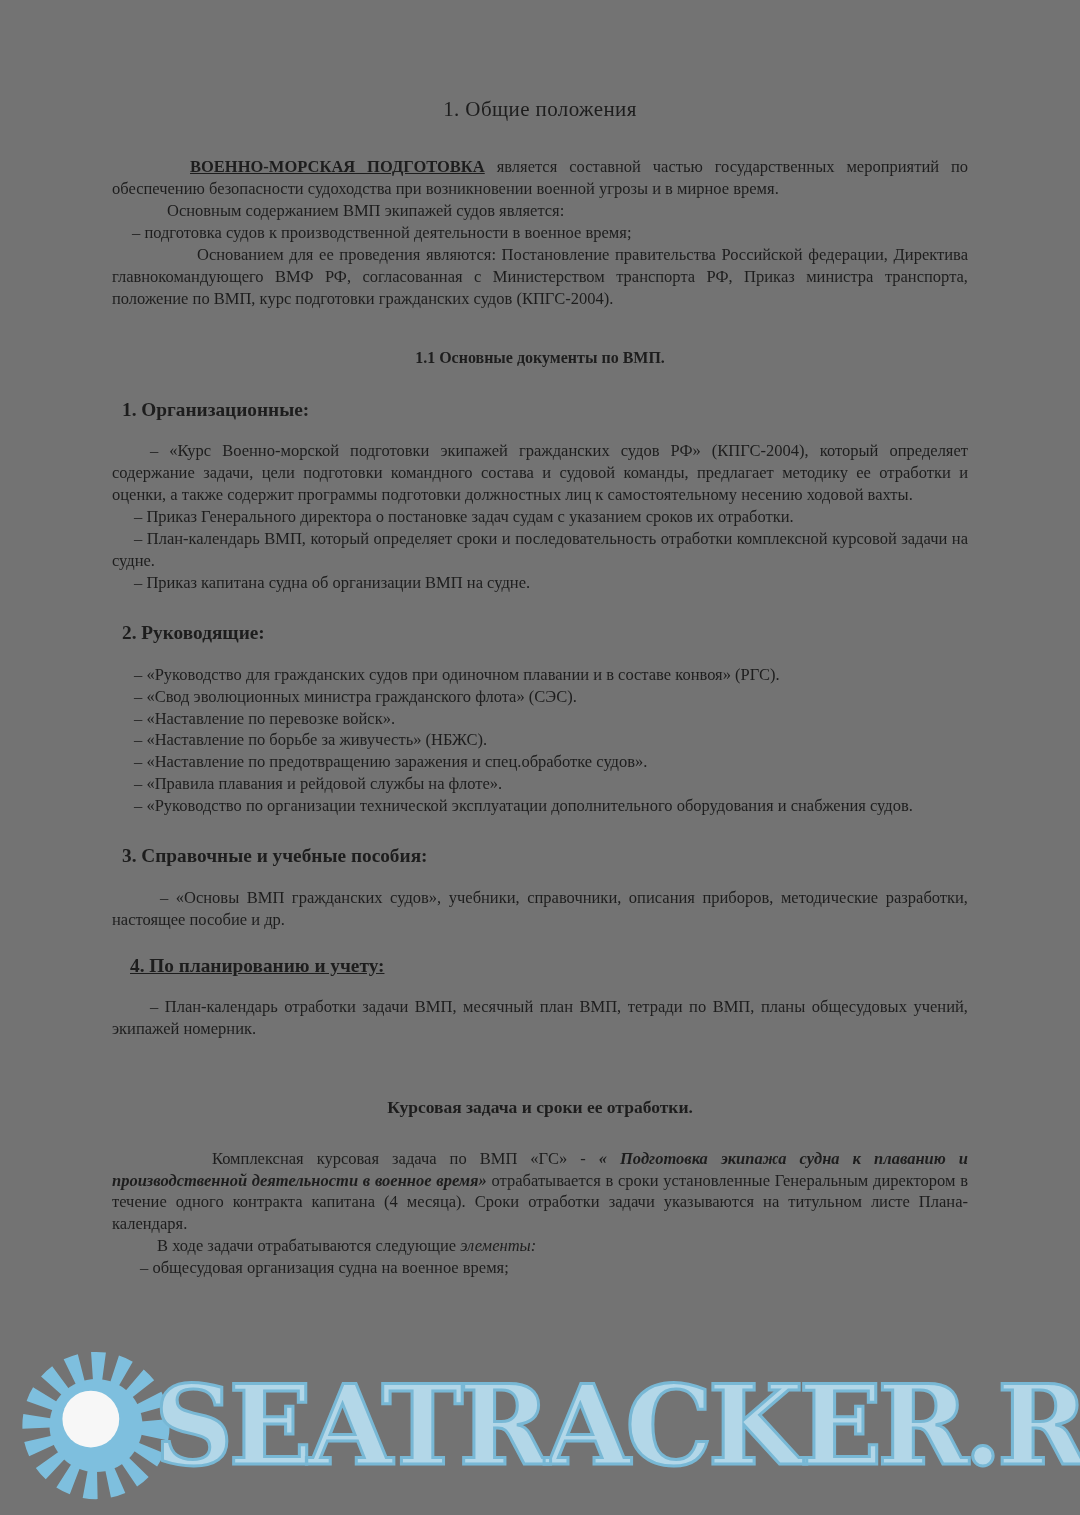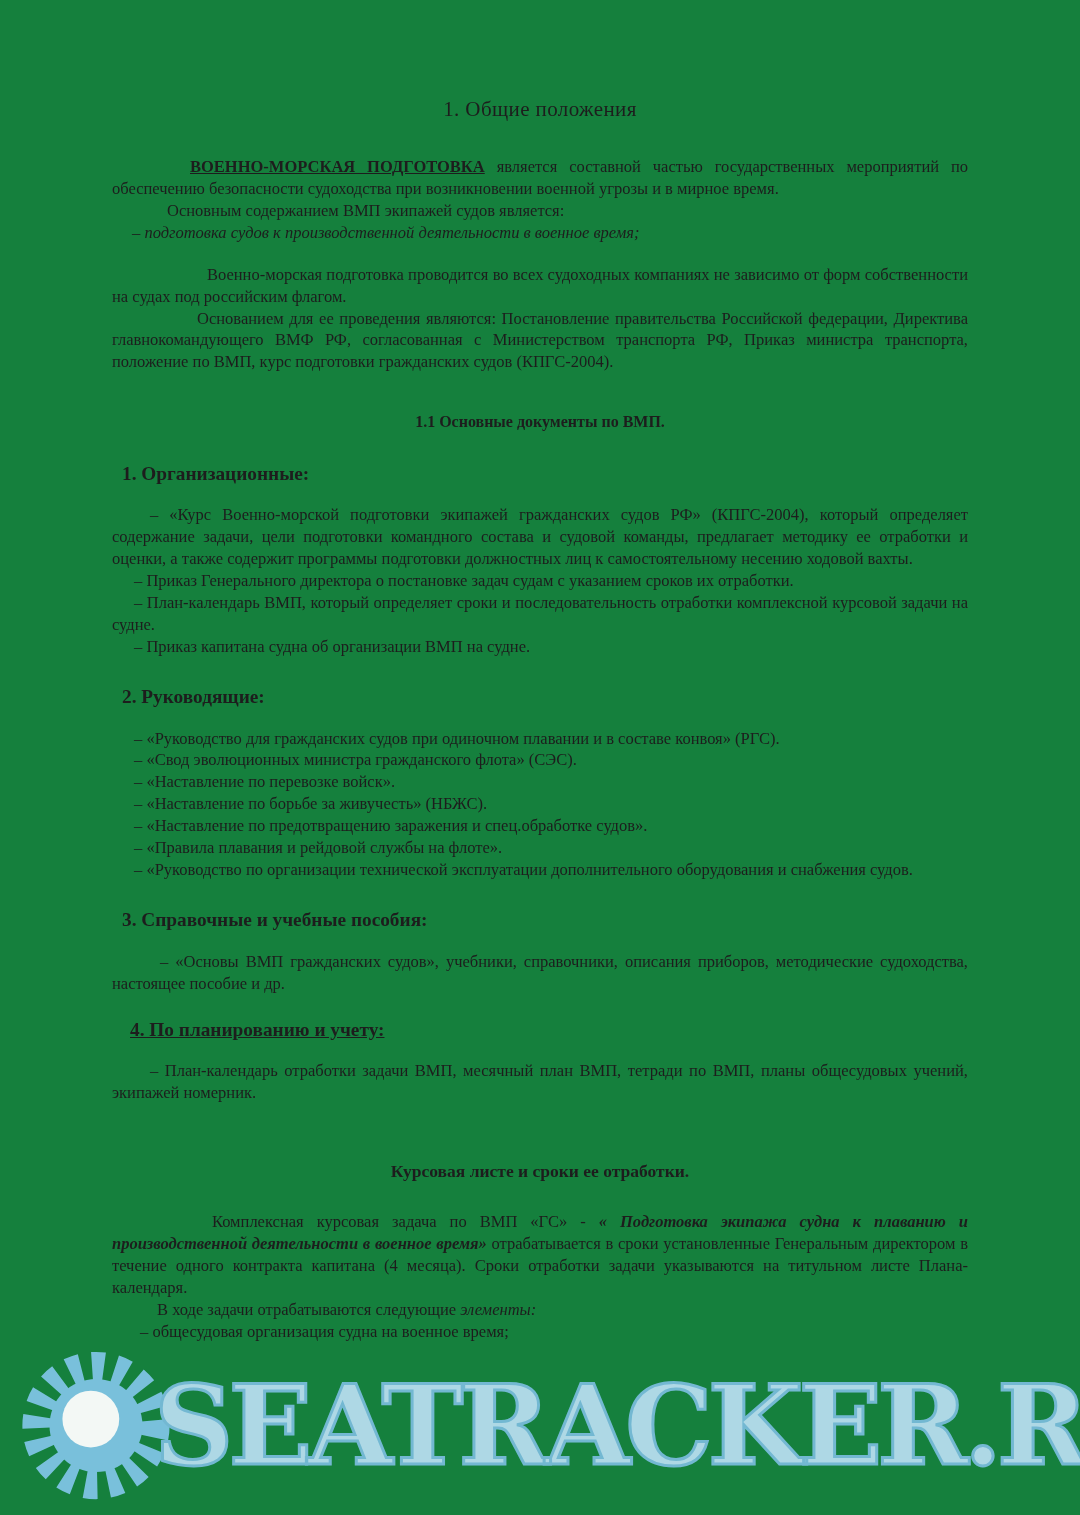--- a/index.html
+++ b/index.html
@@ -2,40 +2,40 @@
 <html lang="ru"><head>
 <meta charset="utf-8">
 <style>
   * { box-sizing: border-box; }
   html, body { margin: 0; padding: 0; background: #ffffff; }
 
   .page {
     position: relative;
     width: 1080px;
     height: 1515px;
-    background: #15803d;
+    background: #737373;
     color: #1d1d1d;
     font-family: "Liberation Serif", serif;
     font-size: 16.5px;
     line-height: 1.33;
     padding: 96px 112px 0 112px;
     overflow: hidden;
   }
 
   .title {
     text-align: center;
     font-size: 21px;
     font-weight: 400;
     margin: 0 0 32px 0;
     letter-spacing: 0.4px;
   }
 
   .p { margin: 0; text-align: justify; }
 
-  .i20  { text-indent: 20px; font-style: italic; }
+  .i20  { text-indent: 20px; }
   .i22  { text-indent: 22px; }
   .i28  { text-indent: 28px; }
   .i38  { text-indent: 38px; }
   .i45  { text-indent: 45px; }
   .i48  { text-indent: 48px; }
   .i55  { text-indent: 55px; }
   .i78  { text-indent: 78px; }
   .i85  { text-indent: 85px; }
   .i95  { text-indent: 95px; }
   .i100 { text-indent: 100px; }
@@ -103,47 +103,46 @@
 
 <div class="page">
 
   <h1 class="title">1. Общие положения</h1>
 
   <p class="p i78"><span class="bu">ВОЕННО-МОРСКАЯ ПОДГОТОВКА</span><span>  является составной частью государственных мероприятий по обеспечению безопасности судоходства при возникновении военной угрозы и в мирное время.</span></p>
 
   <p class="p i55">Основным содержанием ВМП экипажей судов является:</p>
   <p class="p i20">– подготовка судов к производственной деятельности в военное время;</p>
 
-  <p class="p i95 mt20">Военно-морская подготовка проводится во всех судоходных компаниях не зависимо от форм собственности на судах под российским флагом.</p>
   <p class="p i85">Основанием для ее проведения являются: Постановление правительства Российской федерации, Директива главнокомандующего ВМФ РФ, согласованная с Министерством транспорта РФ, Приказ министра транспорта, положение по ВМП, курс подготовки гражданских судов (КПГС-2004).</p>
 
   <h2 class="h-center">1.1 Основные документы по ВМП.</h2>
 
   <h3 class="sub first">1. Организационные:</h3>
   <p class="p i38">– «Курс Военно-морской подготовки экипажей гражданских судов РФ» (КПГС-2004), который определяет содержание задачи, цели подготовки командного состава и судовой команды, предлагает методику ее отработки и оценки, а также содержит программы подготовки должностных лиц к самостоятельному несению ходовой вахты.</p>
   <p class="p i22">– Приказ Генерального директора о постановке задач судам с указанием сроков их отработки.</p>
   <p class="p i22">– План-календарь ВМП, который определяет сроки и последовательность отработки комплексной курсовой задачи на судне.</p>
   <p class="p i22">– Приказ капитана судна об организации ВМП на судне.</p>
 
   <h3 class="sub">2. Руководящие:</h3>
   <p class="p i22">– «Руководство для гражданских судов при одиночном плавании и в составе конвоя» (РГС).</p>
   <p class="p i22">– «Свод эволюционных министра гражданского флота» (СЭС).</p>
   <p class="p i22">– «Наставление по перевозке войск».</p>
   <p class="p i22">– «Наставление по борьбе за живучесть» (НБЖС).</p>
   <p class="p i22">– «Наставление по предотвращению заражения и спец.обработке судов».</p>
   <p class="p i22">– «Правила плавания и рейдовой службы на флоте».</p>
   <p class="p i22">– «Руководство по организации технической эксплуатации дополнительного оборудования и снабжения судов.</p>
 
   <h3 class="sub">3. Справочные и учебные пособия:</h3>
-  <p class="p i48">– «Основы ВМП гражданских судов», учебники, справочники, описания приборов, методические судоходства, настоящее пособие и др.</p>
+  <p class="p i48">– «Основы ВМП гражданских судов», учебники, справочники, описания приборов, методические разработки, настоящее пособие и др.</p>
 
   <h3 class="sub p4">4. По планированию и учету:</h3>
   <p class="p i38">– План-календарь отработки задачи ВМП, месячный план ВМП, тетради по ВМП, планы общесудовых учений, экипажей номерник.</p>
 
-  <h2 class="h-course">Курсовая листе и сроки ее отработки.</h2>
+  <h2 class="h-course">Курсовая задача и сроки ее отработки.</h2>
 
   <p class="p i100"><span>Комплексная курсовая задача по ВМП «ГС» - </span><span class="bi">« Подготовка экипажа судна к плаванию и производственной деятельности в военное время»</span><span> отрабатывается в сроки установленные Генеральным директором в течение одного контракта капитана (4 месяца). Сроки отработки задачи указываются на титульном листе Плана-календаря.</span></p>
 
   <p class="p i45"><span>В ходе задачи отрабатываются следующие </span><span class="it">элементы:</span></p>
 
   <p class="p i28">– общесудовая организация судна на военное время;</p>
 
   <div class="watermark">
     <svg class="sun" viewBox="0 0 120 120" xmlns="http://www.w3.org/2000/svg" aria-hidden="true">
       <circle cx="60" cy="60" r="44" fill="none" stroke="#7fc4e4" stroke-width="26" stroke-dasharray="9 8"></circle>

